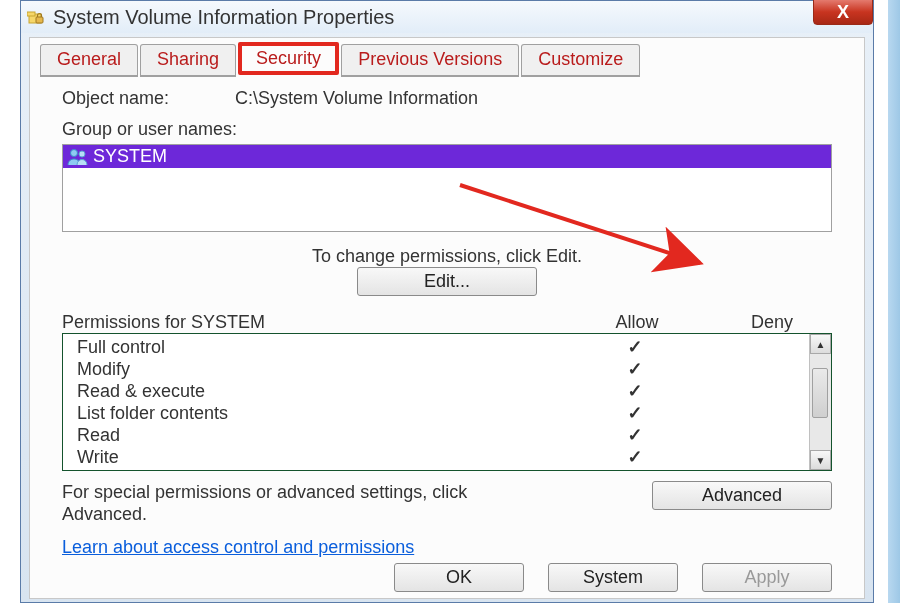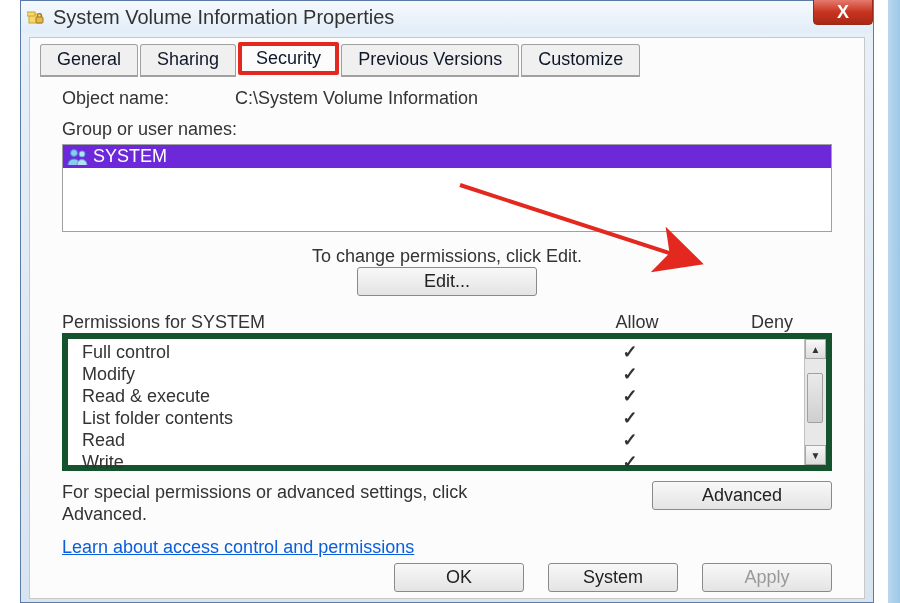--- a/index.html
+++ b/index.html
@@ -69,21 +69,21 @@
       left: 10px;
       display: flex;
       gap: 2px;
     }
     .tab {
       padding: 4px 16px;
       border: 1px solid #a0a0a0;
       border-bottom: 2px solid #a0a0a0;
       background: #f0f0f0;
       font-size: 18px;
-      color: #0f172a;
+      color: #b91c1c;
       border-radius: 3px 3px 0 0;
       cursor: pointer;
     }
     .tab.active {
       background: #fcfcfc;
       border-bottom: 2px solid #fcfcfc;
     }
     .tab.highlighted {
       border: 4px solid #e2281f;
       border-radius: 2px;
@@ -140,21 +140,21 @@
     .win-button.disabled { color: #999; }
     .perm-header {
       margin-top: 16px;
       display: flex;
       width: 770px;
       gap: 15px;
     }
     .perm-header .pname { flex: 1; }
     .perm-header .col { width: 120px; text-align: center; }
     .perm-listbox {
-      border: 6px solid #14532d;
+      border: 1px solid #14532d;
       background: #fff;
       width: 770px;
       height: 138px;
       position: relative;
       display: flex;
     }
     .perm-rows {
       flex: 1;
       padding: 2px 0 0 14px;
     }

